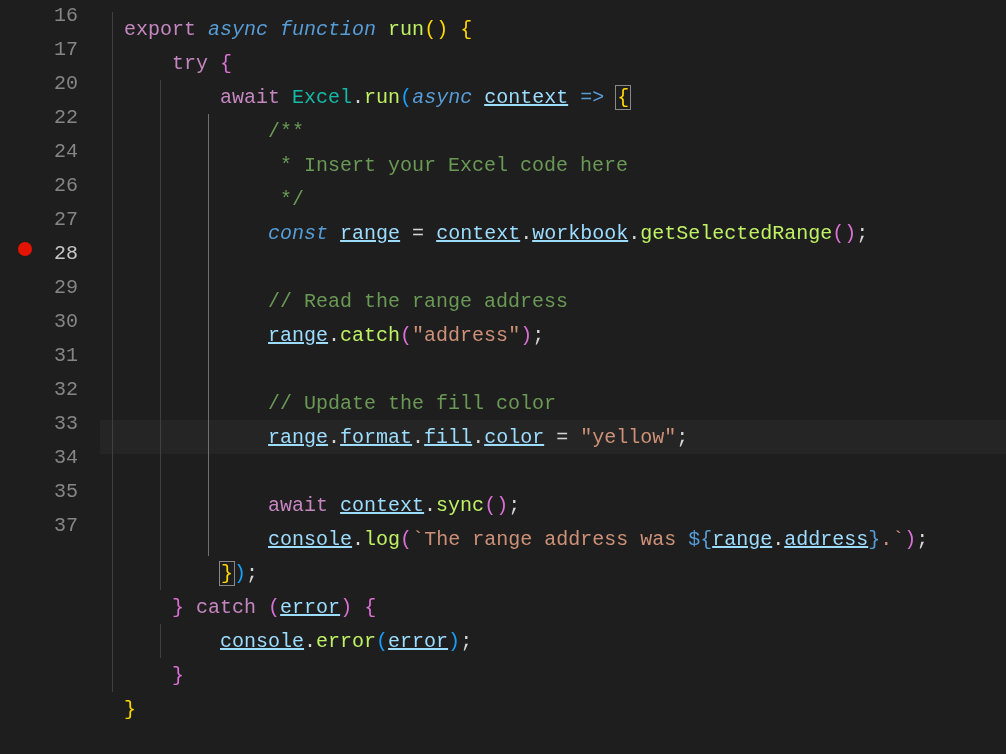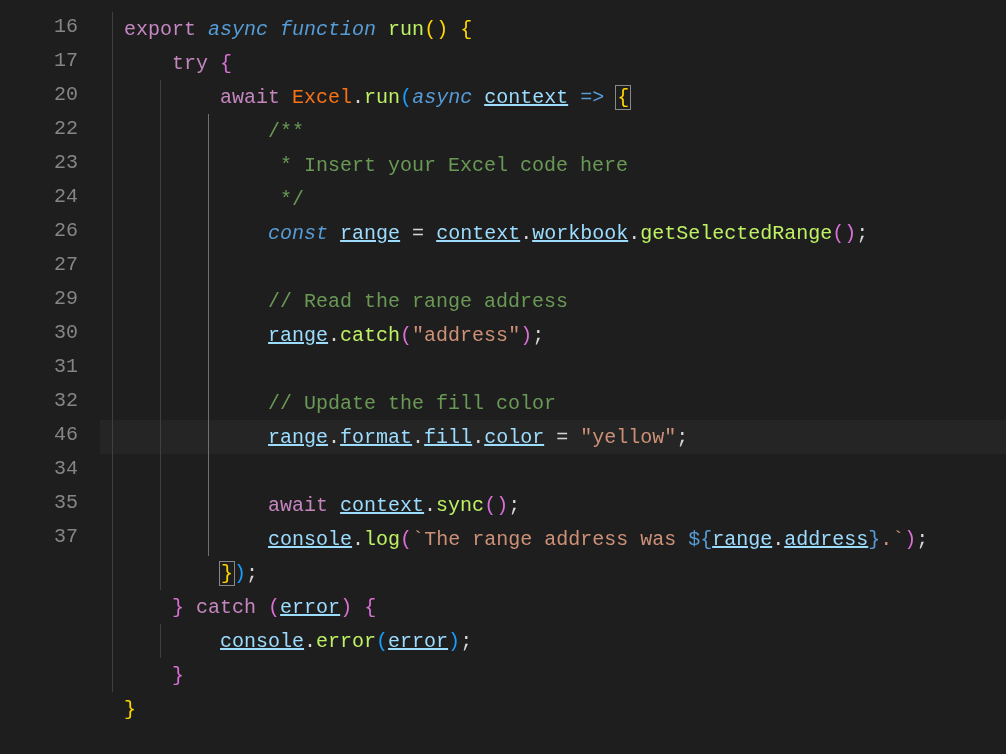--- a/index.html
+++ b/index.html
@@ -18,21 +18,21 @@
   }
   .gutter {
     width: 100px;
     background: #1e1e1e;
     padding-top: 4px;
     flex-shrink: 0;
   }
   .gutter-row {
     height: 34px;
     display: flex;
-    align-items: flex-end;
+    align-items: flex-start;
     justify-content: flex-end;
     padding-right: 22px;
     color: #858585;
     position: relative;
   }
   .gutter-row.active {
     color: #c6c6c6;
   }
   .breakpoint {
     position: absolute;
@@ -66,21 +66,21 @@
     background: #404040;
   }
   .ig-active { background: #707070; }
   .ig1 { left: 12px; }
   .ig2 { left: 60px; }
   .ig3 { left: 108px; }
   
   .tk-keyword { color: #c586c0; }      
   .tk-storage { color: #569cd6; font-style: italic; }      
   .tk-func    { color: #bef264; }      
-  .tk-class   { color: #f97316; }      
+  .tk-class   { color: #14b8a6; }      
   .tk-var     { color: #9cdcfe; text-decoration: underline; }      
   .tk-string  { color: #ce9178; }
   .tk-comment { color: #6a9955; }
   .tk-punc    { color: #d4d4d4; }
   .tk-brace   { color: #ffd700; }      
   .tk-brace2  { color: #da70d6; }      
   .tk-brace3  { color: #179fff; }      
   .tk-bracebox {
     border: 1px solid #888;
     padding: 0 1px;
@@ -99,45 +99,46 @@
     <div class="gutter-row">
         <span>17</span>
       </div>
     <div class="gutter-row">
         <span>20</span>
       </div>
     <div class="gutter-row">
         <span>22</span>
       </div>
     <div class="gutter-row">
-        <span>23</span>
-      </div>
-    <div class="gutter-row">
         <span>24</span>
       </div>
     <div class="gutter-row">
         <span>26</span>
       </div>
     <div class="gutter-row">
         <span>27</span>
       </div>
+    <div class="gutter-row active">
+      <span class="breakpoint"></span>
+      <span>28</span>
+    </div>
     <div class="gutter-row">
         <span>29</span>
       </div>
     <div class="gutter-row">
         <span>30</span>
       </div>
     <div class="gutter-row">
         <span>31</span>
       </div>
     <div class="gutter-row">
         <span>32</span>
       </div>
     <div class="gutter-row">
-        <span>46</span>
+        <span>33</span>
       </div>
     <div class="gutter-row">
         <span>34</span>
       </div>
     <div class="gutter-row">
         <span>35</span>
       </div>
     <div class="gutter-row">
         <span>37</span>
       </div>

